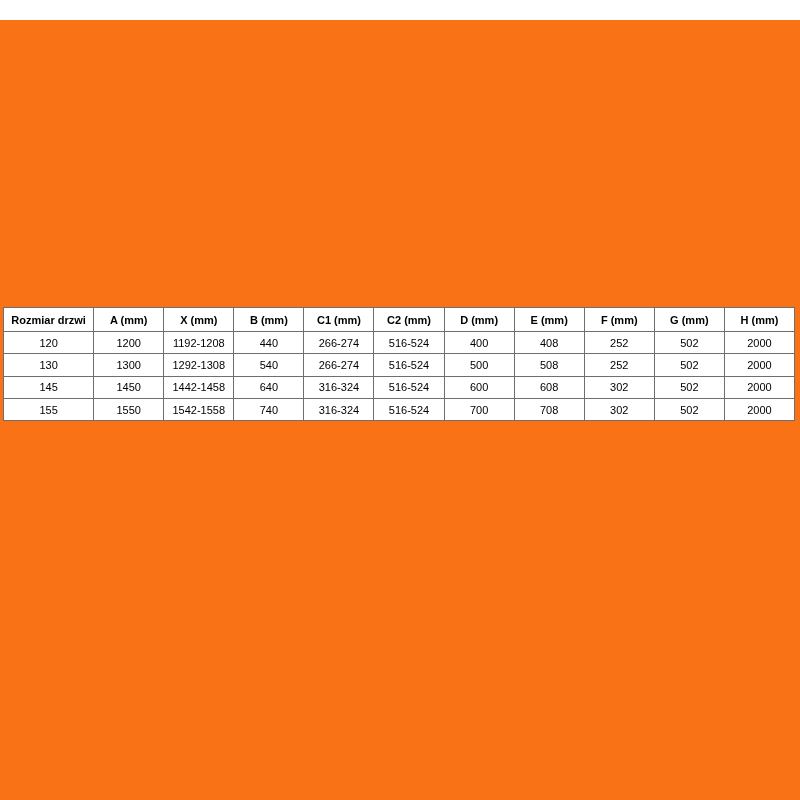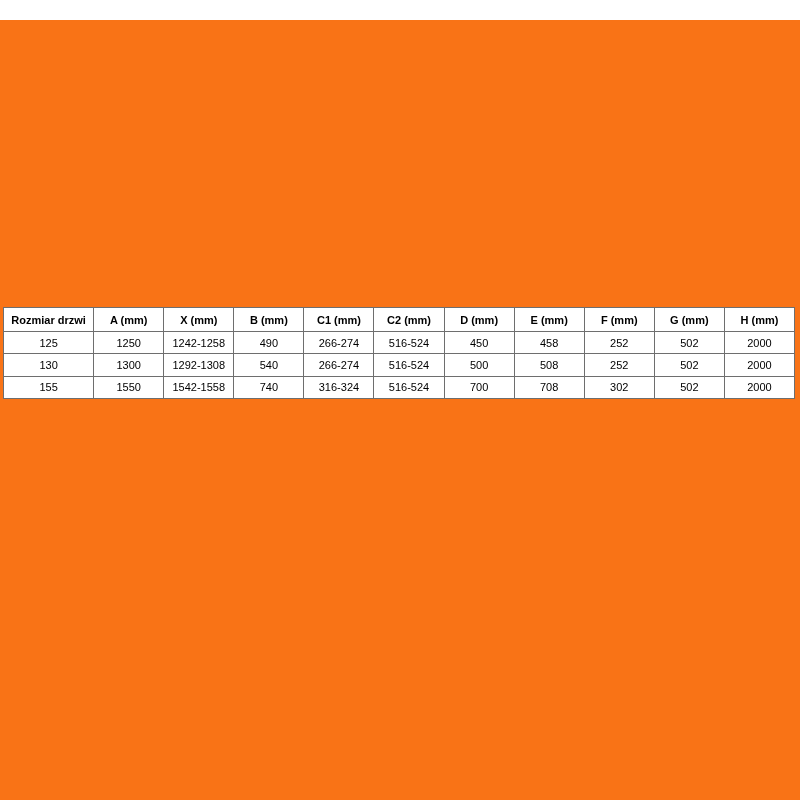--- a/index.html
+++ b/index.html
@@ -76,42 +76,55 @@
           <th>C2 (mm)</th>
           <th>D (mm)</th>
           <th>E (mm)</th>
           <th>F (mm)</th>
           <th>G (mm)</th>
           <th>H (mm)</th>
         </tr>
     </thead>
     <tbody id="table-body">
         <tr>
-          <td>125</td>
-          <td>1250</td>
-          <td>1242-1258</td>
-          <td>490</td>
+          <td>120</td>
+          <td>1200</td>
+          <td>1192-1208</td>
+          <td>440</td>
           <td>266-274</td>
           <td>516-524</td>
-          <td>450</td>
-          <td>458</td>
+          <td>400</td>
+          <td>408</td>
           <td>252</td>
           <td>502</td>
           <td>2000</td>
         </tr>
         <tr>
           <td>130</td>
           <td>1300</td>
           <td>1292-1308</td>
           <td>540</td>
           <td>266-274</td>
           <td>516-524</td>
           <td>500</td>
           <td>508</td>
           <td>252</td>
+          <td>502</td>
+          <td>2000</td>
+        </tr>
+        <tr>
+          <td>145</td>
+          <td>1450</td>
+          <td>1442-1458</td>
+          <td>640</td>
+          <td>316-324</td>
+          <td>516-524</td>
+          <td>600</td>
+          <td>608</td>
+          <td>302</td>
           <td>502</td>
           <td>2000</td>
         </tr>
         <tr>
           <td>155</td>
           <td>1550</td>
           <td>1542-1558</td>
           <td>740</td>
           <td>316-324</td>
           <td>516-524</td>

